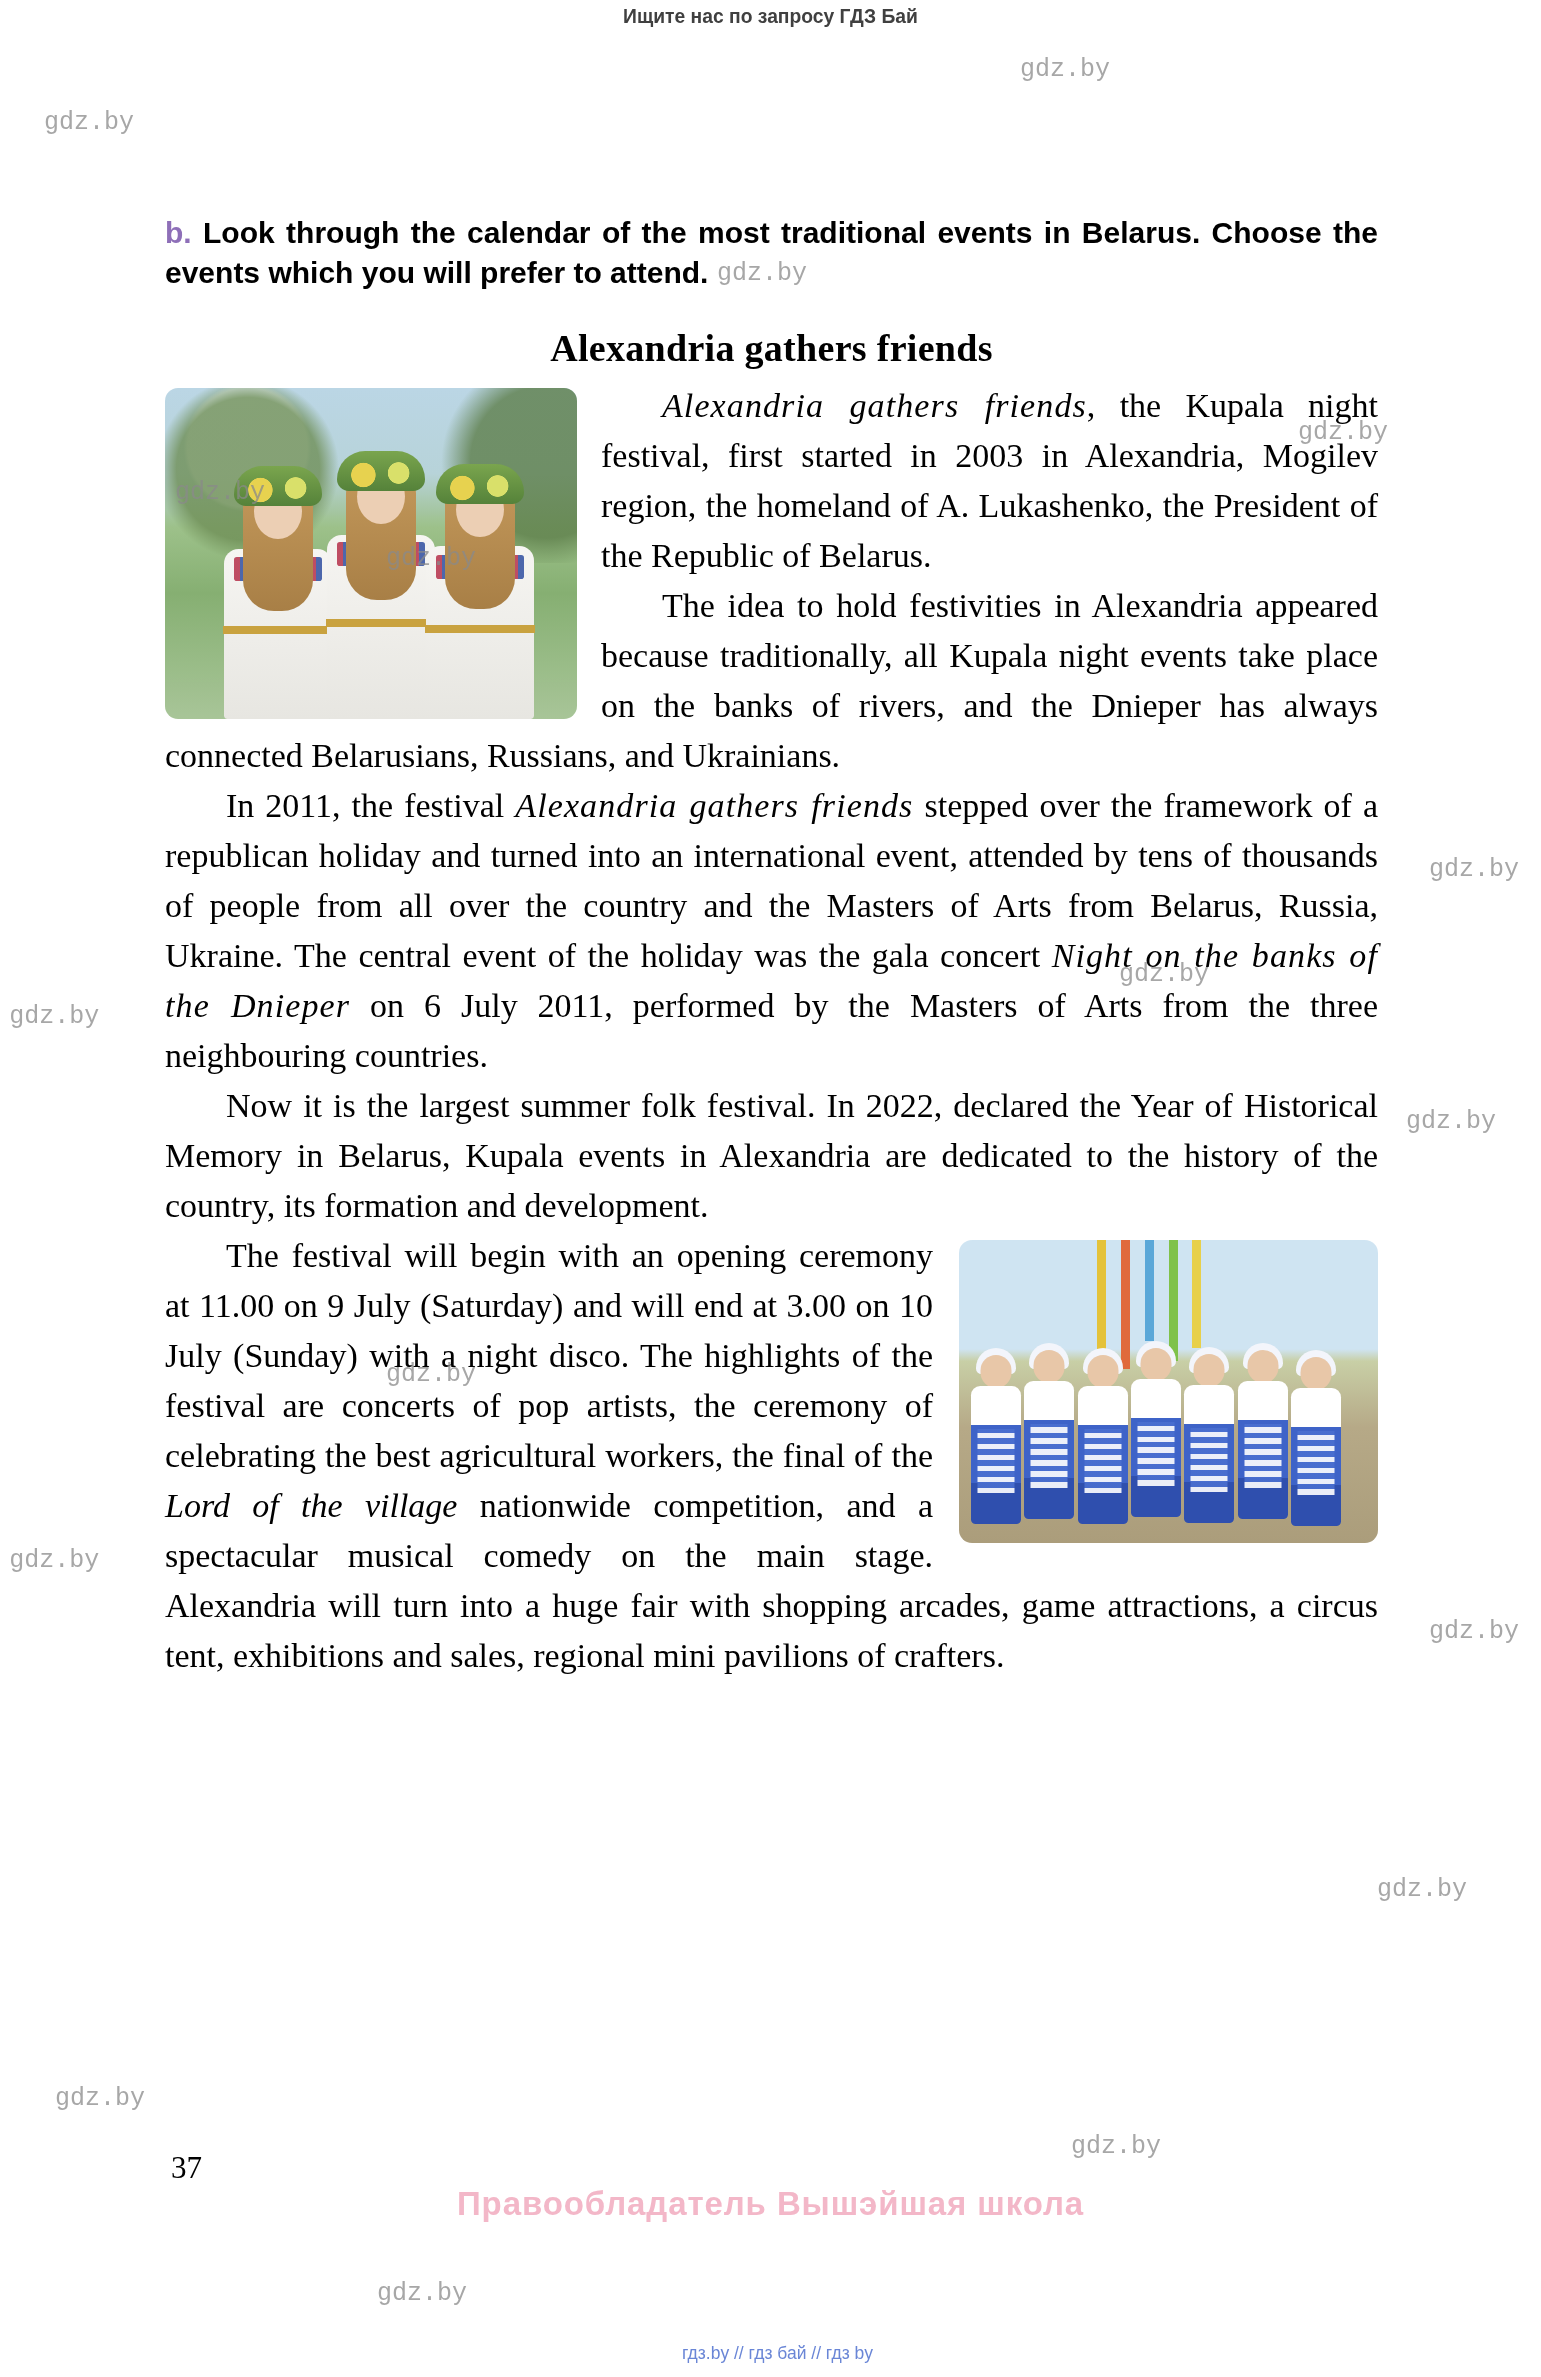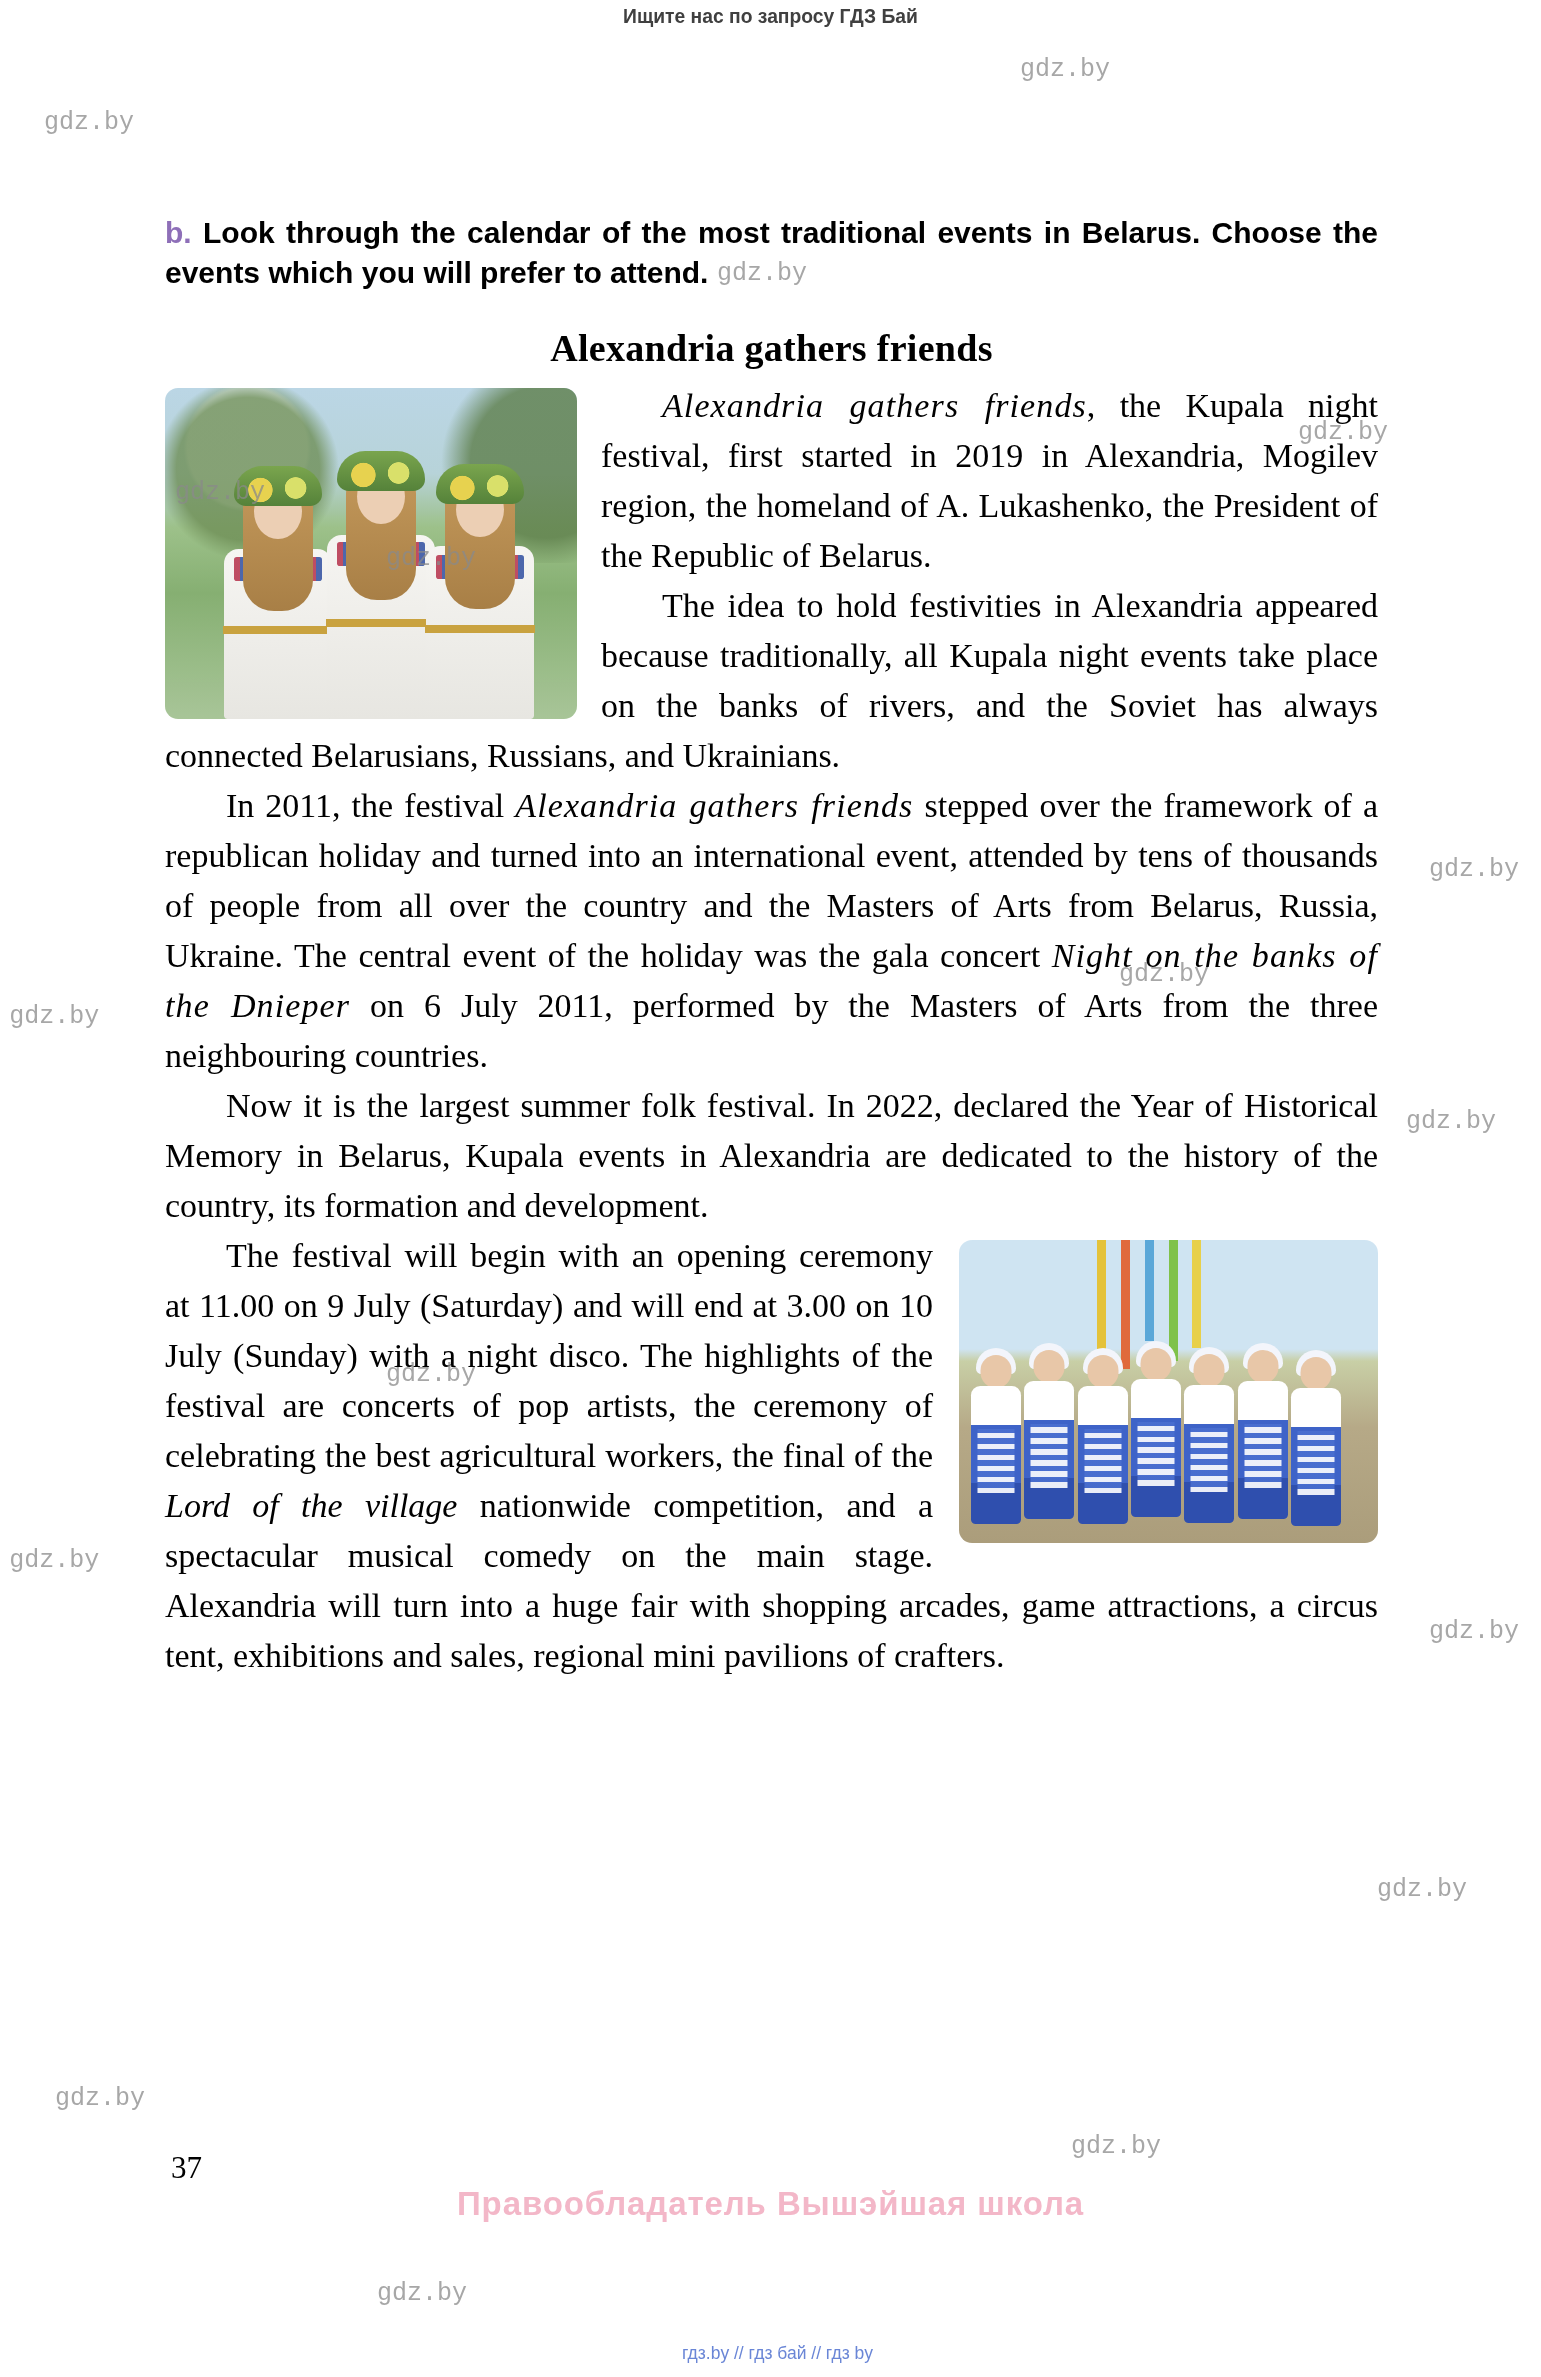--- a/index.html
+++ b/index.html
@@ -206,23 +206,23 @@
       <div class="girl" style="left:246px;width:138px;height:241px;">
         <div class="dress" style="height:173px;bottom:0;"></div>
         <div class="emb" style="bottom:140px;"></div>
         <div class="belt" style="bottom:86px;"></div>
         <div class="hair" style="bottom:110px;"></div>
         <div class="head" style="bottom:182px;"></div>
         <div class="wreath" style="bottom:215px;"></div>
       </div>
     </div>
 
-    <p class="body indent"><span class="it-wide">Alexandria gathers friends</span><span>, the Kupala night festival, first started in 2019 in Alexandria, Mogilev region, the homeland of A. Lukashenko, the President of the Republic of Belarus.</span></p>
-
-    <p class="body indent">The idea to hold festivities in Alexandria appeared because traditionally, all Kupala night events take place on the banks of rivers, and the Soviet has always connected Belarusians, Russians, and Ukrainians.</p>
+    <p class="body indent"><span class="it-wide">Alexandria gathers friends</span><span>, the Kupala night festival, first started in 2003 in Alexandria, Mogilev region, the homeland of A. Lukashenko, the President of the Republic of Belarus.</span></p>
+
+    <p class="body indent">The idea to hold festivities in Alexandria appeared because traditionally, all Kupala night events take place on the banks of rivers, and the Dnieper has always connected Belarusians, Russians, and Ukrainians.</p>
 
     <p class="body indent"><span>In 2011, the festival </span><span class="it-wide">Alexandria gathers friends</span><span> stepped over the framework of a republican holiday and turned into an international event, attended by tens of thousands of people from all over the country and the Masters of Arts from Belarus, Russia, Ukraine. The central event of the holiday was the gala concert </span><span class="it-wide">Night on the banks of the Dnieper</span><span> on 6 July 2011, performed by the Masters of Arts from the three neighbouring countries.</span></p>
 
     <p class="body indent">Now it is the largest summer folk festival. In 2022, declared the Year of Historical Memory in Belarus, Kupala events in Alexandria are dedicated to the history of the country, its formation and development.</p>
 
     <div class="photo photo-2">
       <div class="ph2-bg"></div>
       <div class="ph2-ribbon" style="left:138px;background:#e4c23a;"></div>
       <div class="ph2-ribbon" style="left:162px;background:#e06a3c;height:129px;"></div>
       <div class="ph2-ribbon" style="left:186px;background:#5aa7d8;height:101px;"></div>

